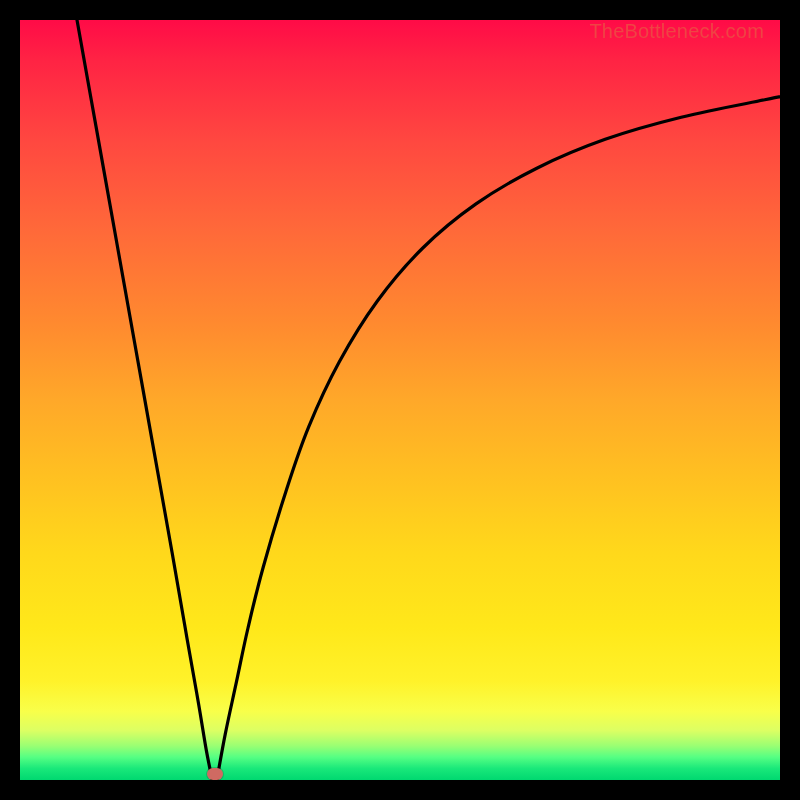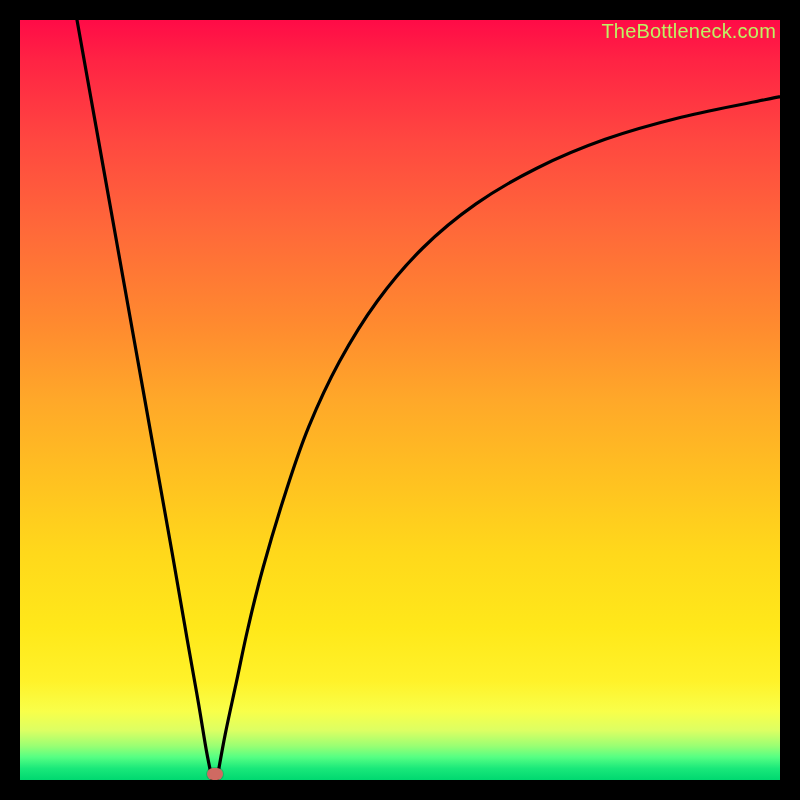--- a/index.html
+++ b/index.html
@@ -47,22 +47,22 @@
     position: absolute;
     left: 0;
     top: 0;
     width: 760px;
     height: 760px;
   }
 
   .attribution {
     position: absolute;
     top: 0px;
-    right: 4px;
-    color: #bef264;
+    right: 16px;
+    color: #ef4444;
     font-size: 20px;
     font-weight: 500;
     letter-spacing: 0.2px;
     font-family: Arial, Helvetica, sans-serif;
   }
 
   .marker {
     position: absolute;
     width: 16px;
     height: 12px;

